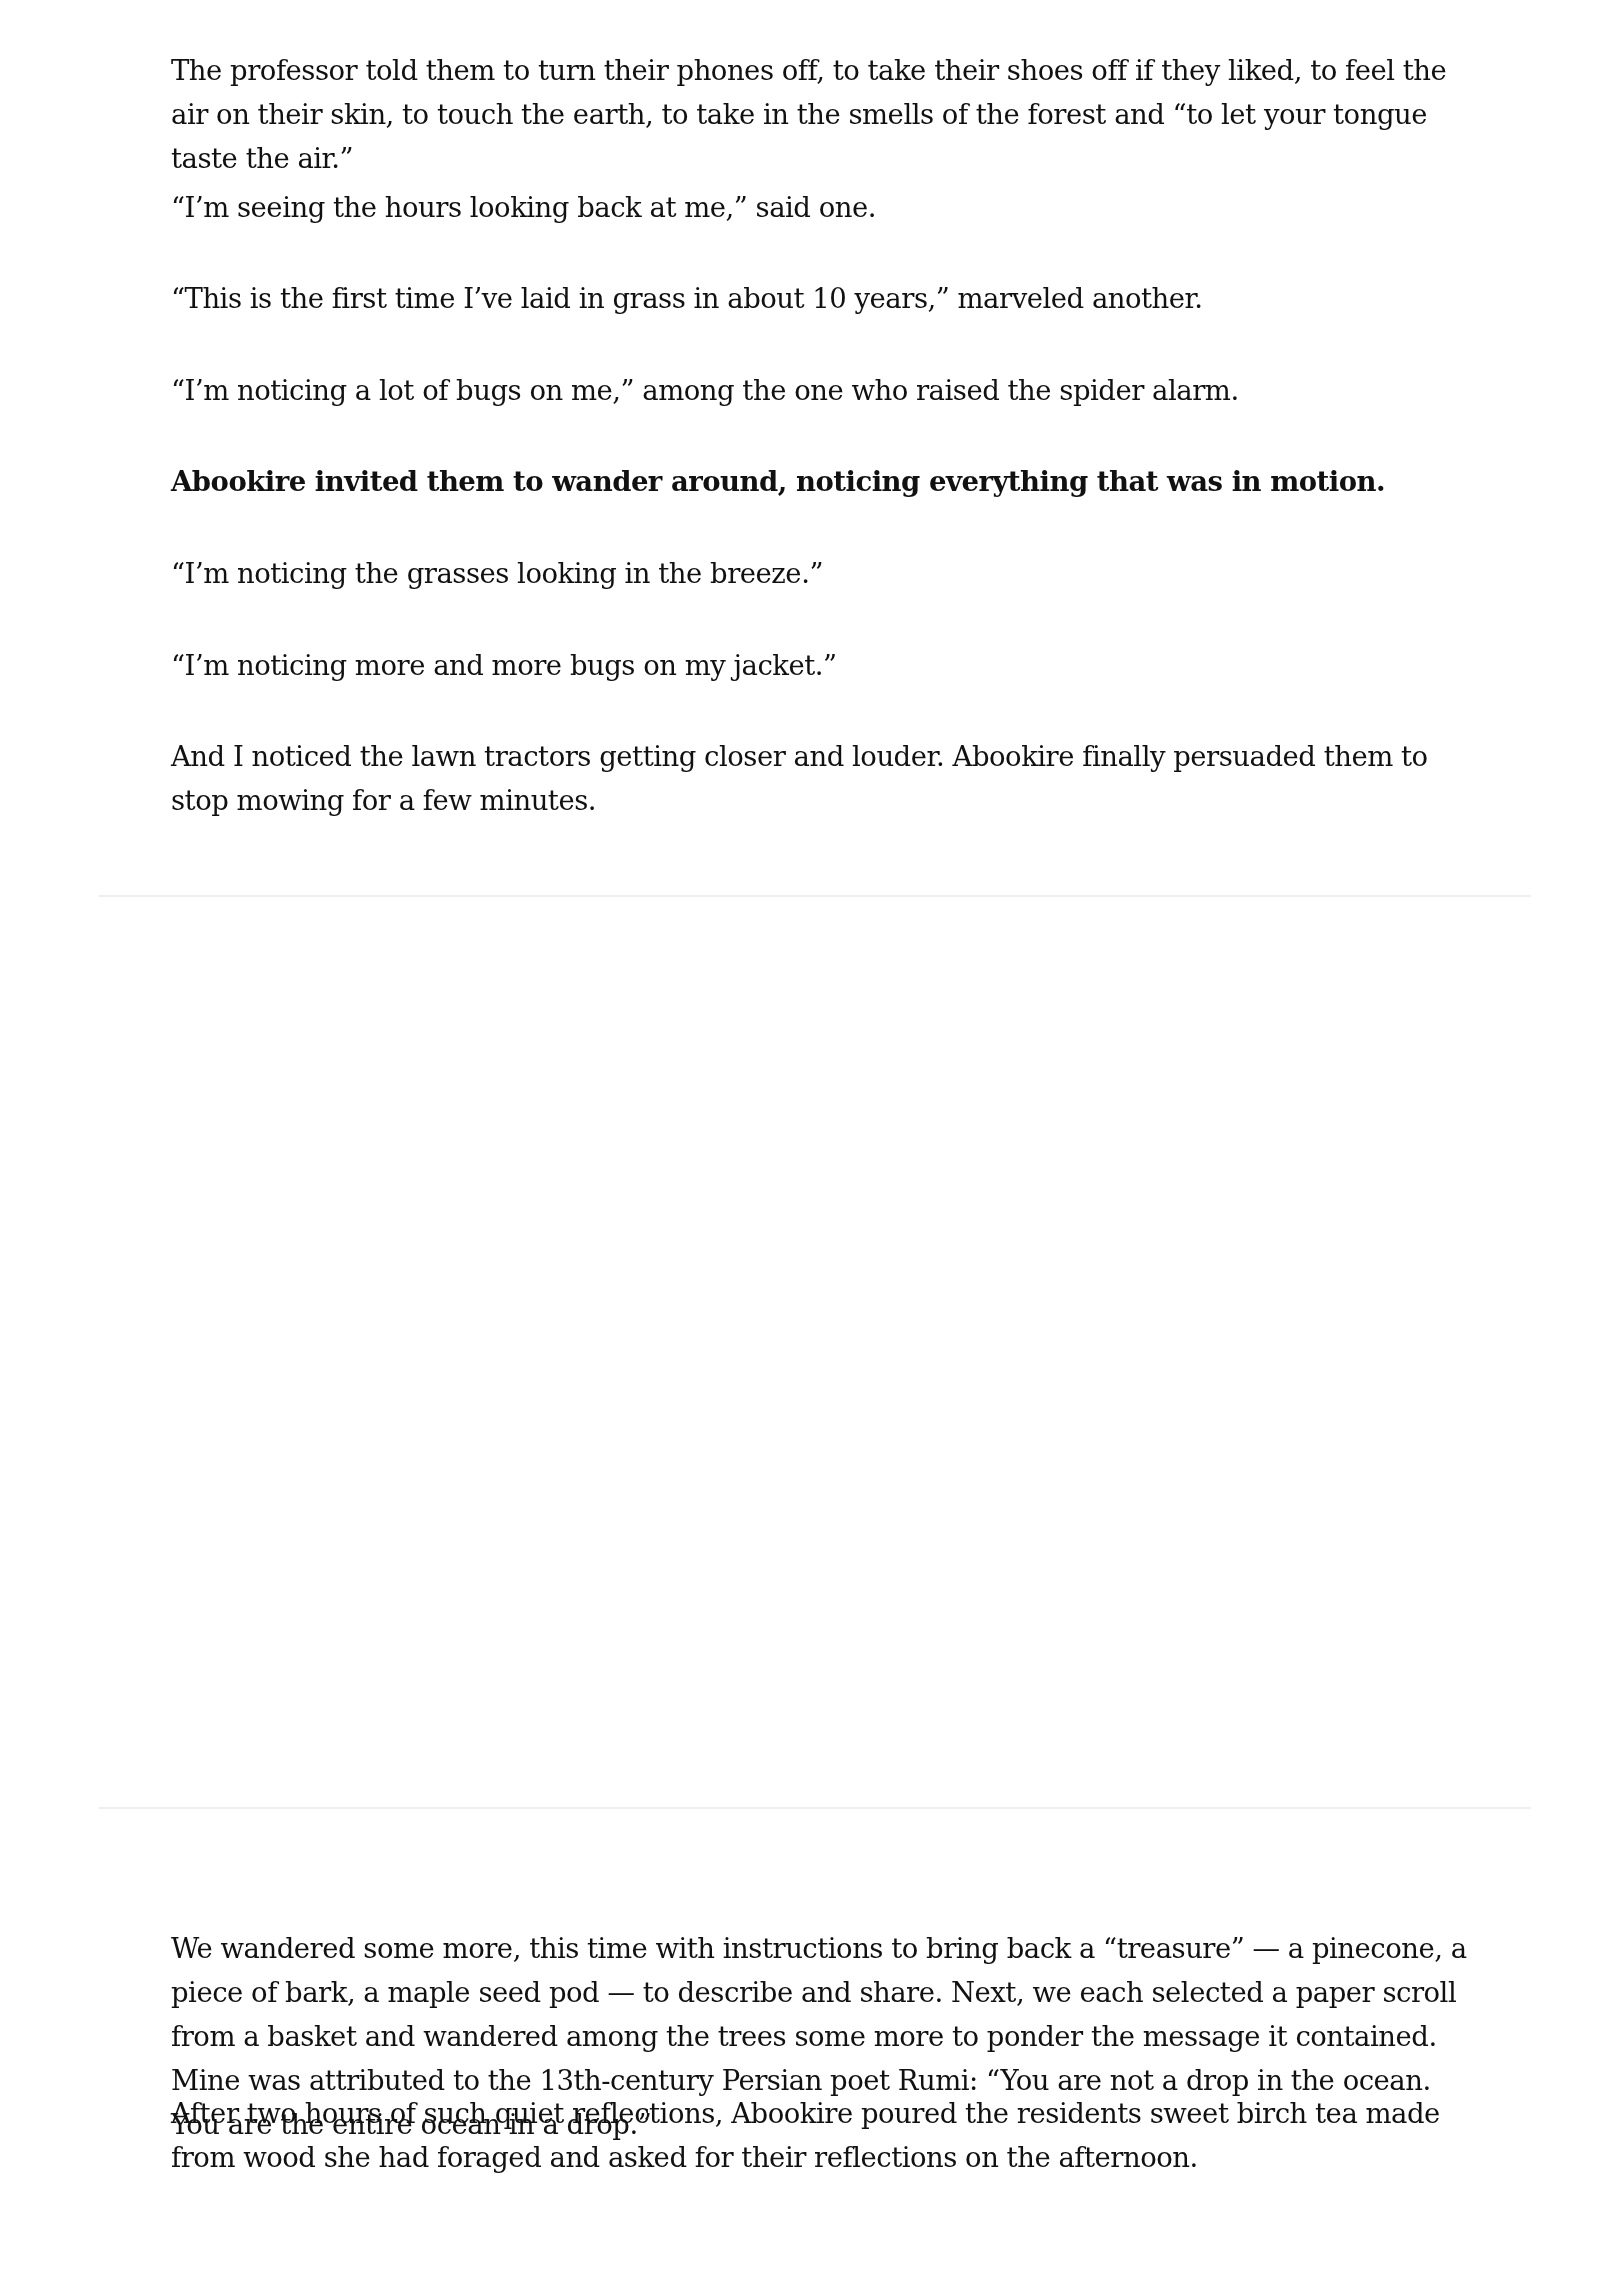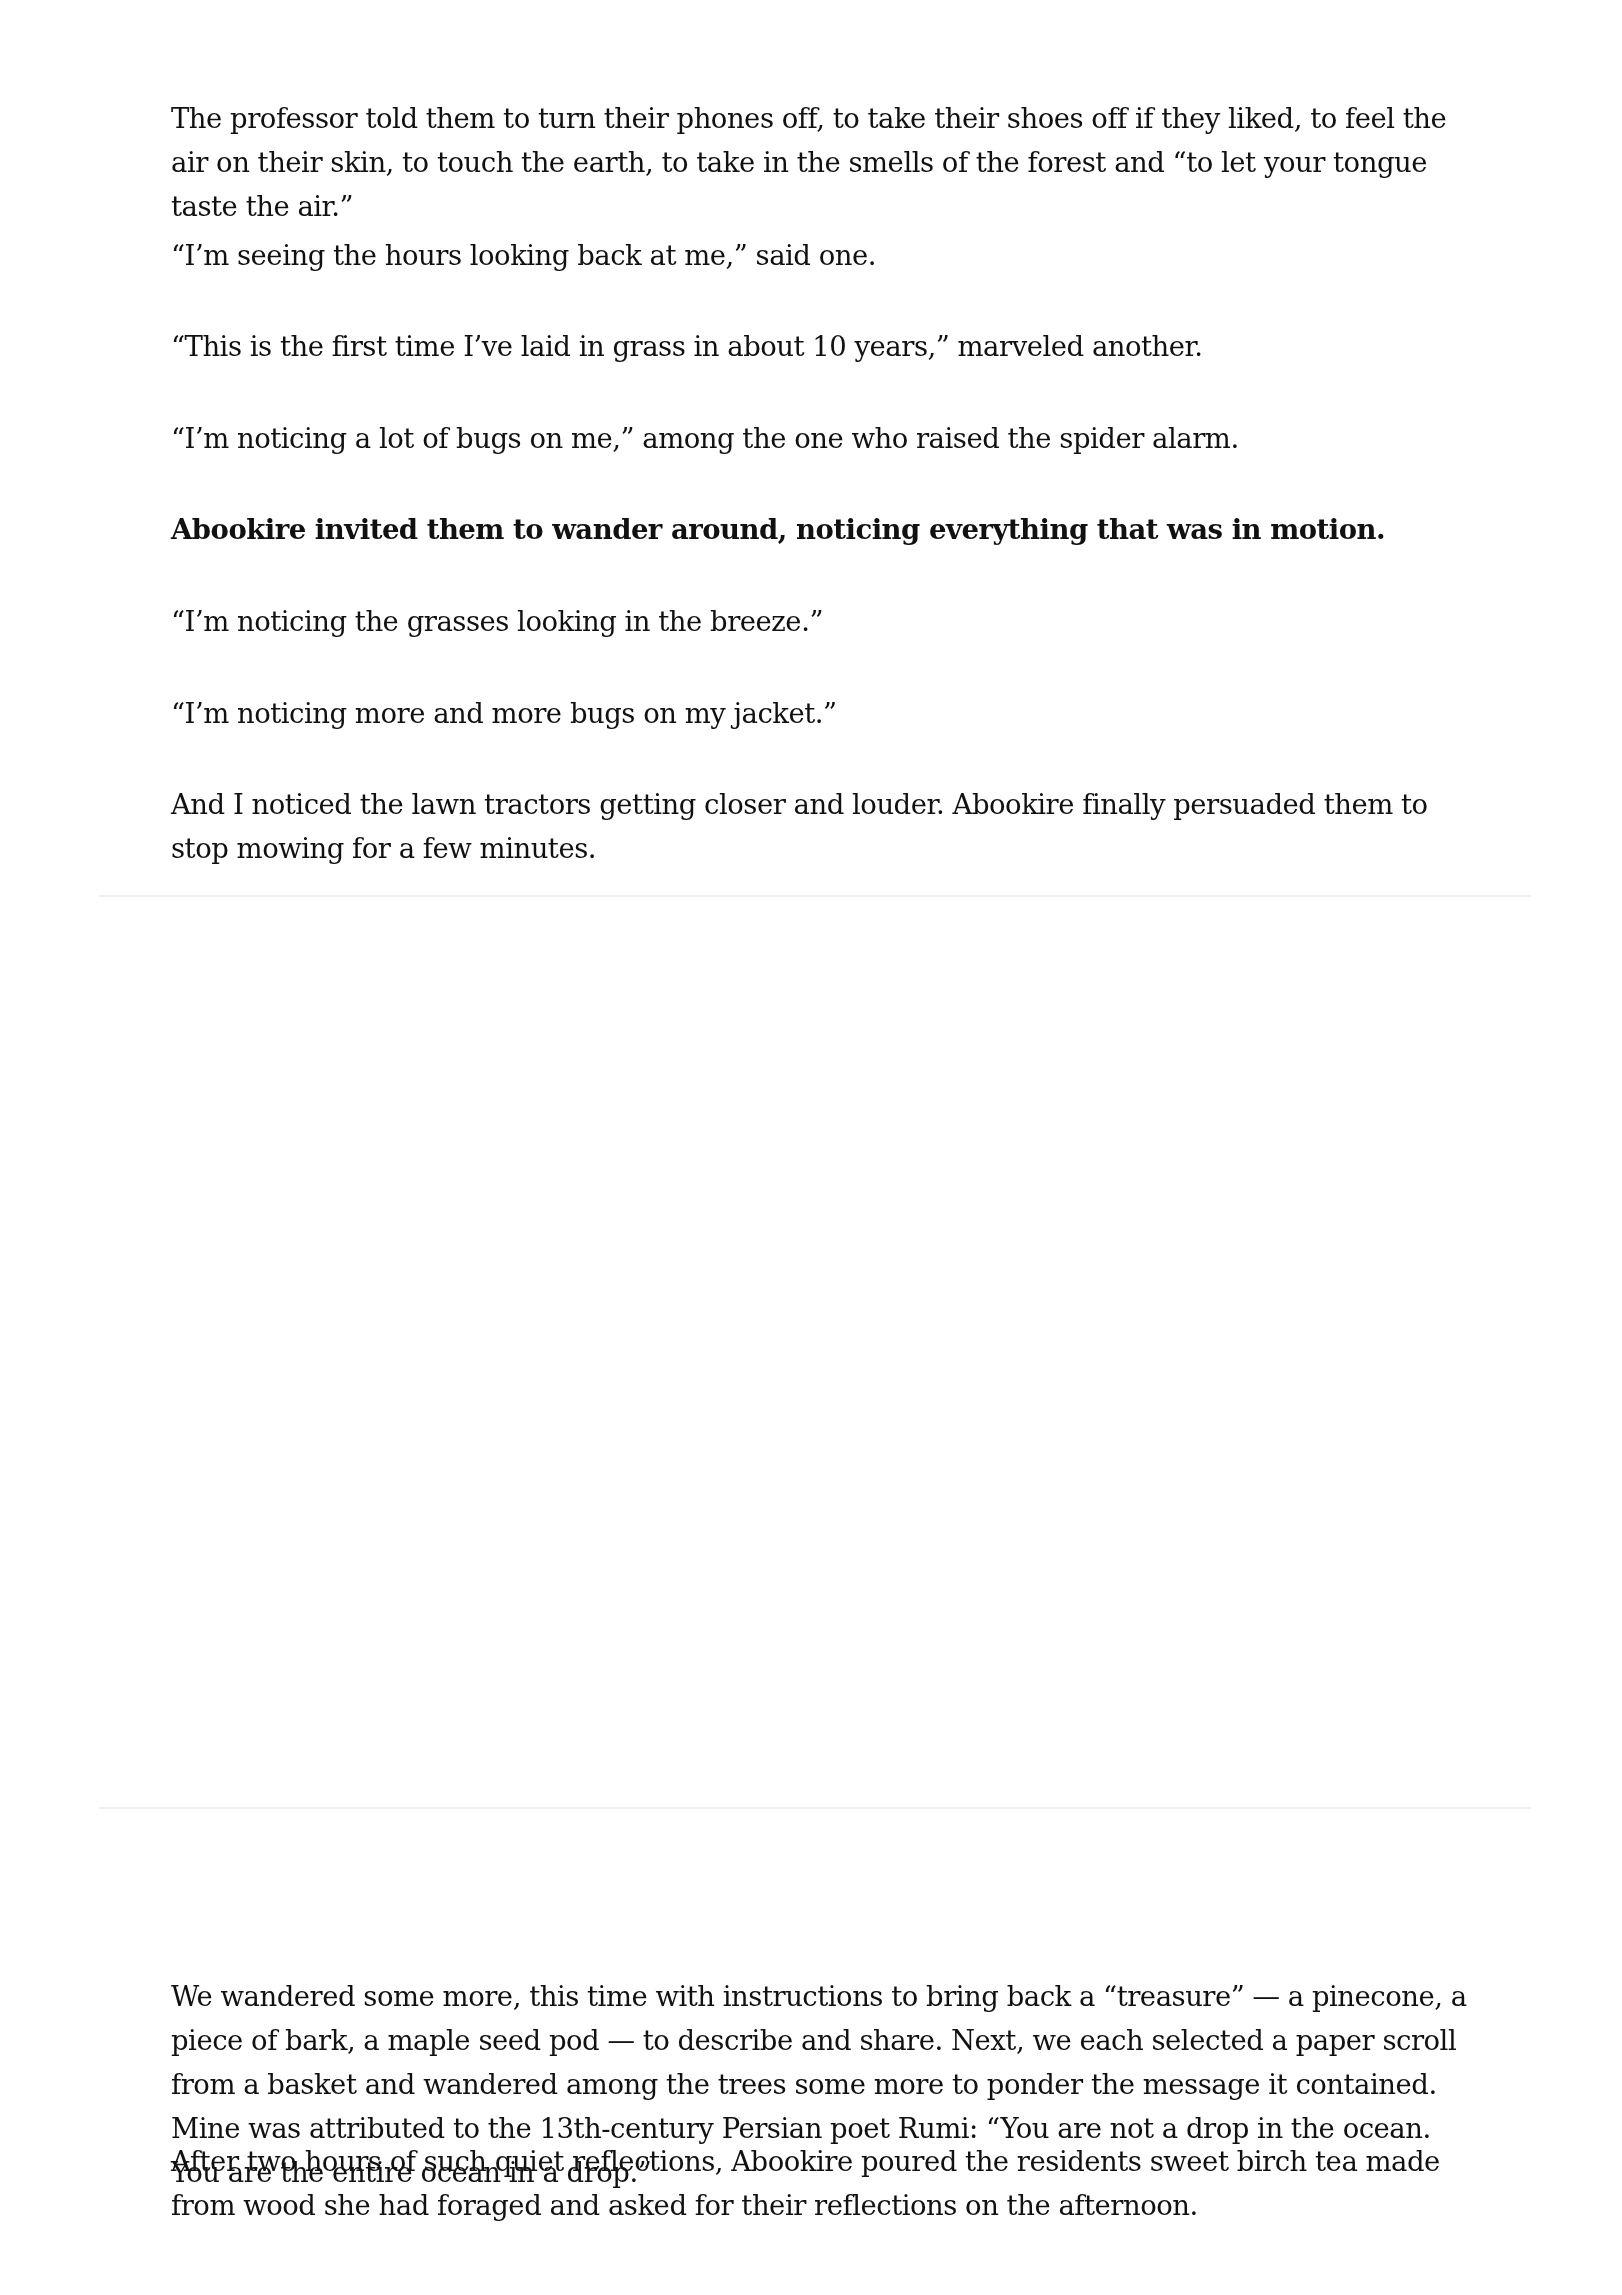--- a/index.html
+++ b/index.html
@@ -4,21 +4,21 @@
   <style>
     html, body { margin: 0; padding: 0; background: #ffffff; }
     body {
       width: 1622px;
       height: 2295px;
       position: relative;
       overflow: hidden;
       font-family: "DejaVu Serif", "Liberation Serif", serif;
       color: #111111;
     }
-    .p-block { position: absolute; left: 171px; width: 1315px; font-size: 27.5px; line-height: 44px; letter-spacing: -0.5px; margin-top: 48px; }
+    .p-block { position: absolute; left: 171px; width: 1315px; font-size: 27.5px; line-height: 44px; letter-spacing: -0.5px; }
     .p-block p { margin: 0; }
     .divider {
       position: absolute;
       left: 99px;
       width: 1432px;
       height: 2px;
       background: #efefef;
     }
     .media-slot {
       position: absolute;

